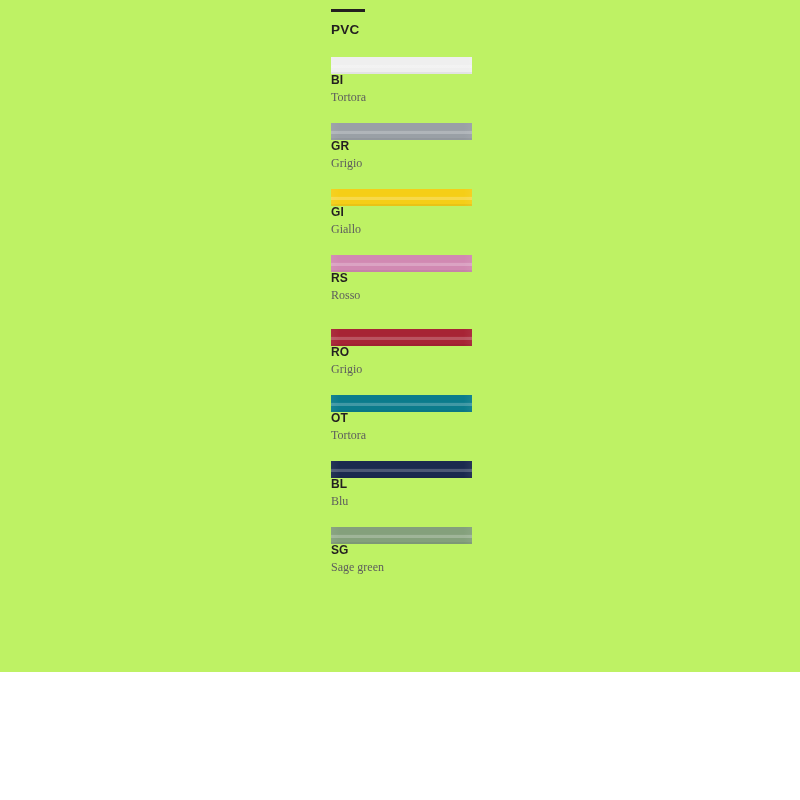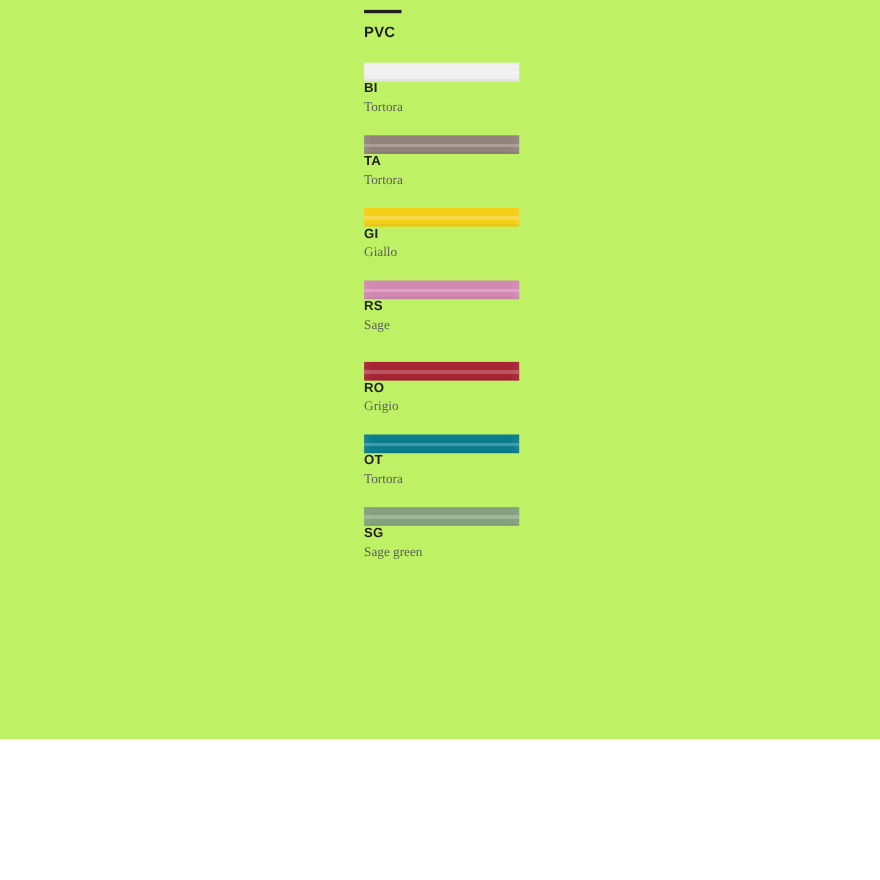--- a/index.html
+++ b/index.html
@@ -130,50 +130,56 @@
 
     <ul class="swatch-list" id="swatch-list">
         <li class="swatch-item">
           <div class="gap-default"></div>
           <div class="swatch-chip" style="background: rgb(239, 239, 239);"></div>
           <div class="swatch-code">BI</div>
           <div class="swatch-name">Tortora</div>
         </li>
         <li class="swatch-item">
           <div class="gap-default"></div>
-          <div class="swatch-chip" style="background: rgb(145, 131, 124);"></div>
-          <div class="swatch-code">TA</div>
-          <div class="swatch-name">Tortora</div>
+          <div class="swatch-chip" style="background: rgb(154, 160, 166);"></div>
+          <div class="swatch-code">GR</div>
+          <div class="swatch-name">Grigio</div>
         </li>
         <li class="swatch-item">
           <div class="gap-default"></div>
           <div class="swatch-chip" style="background: rgb(245, 206, 23);"></div>
           <div class="swatch-code">GI</div>
           <div class="swatch-name">Giallo</div>
         </li>
         <li class="swatch-item">
           <div class="gap-default"></div>
           <div class="swatch-chip" style="background: rgb(209, 137, 178);"></div>
           <div class="swatch-code">RS</div>
-          <div class="swatch-name">Sage</div>
+          <div class="swatch-name">Rosso</div>
         </li>
         <li class="swatch-item">
           <div class="gap-wide"></div>
           <div class="swatch-chip" style="background: rgb(167, 36, 53);"></div>
           <div class="swatch-code">RO</div>
           <div class="swatch-name">Grigio</div>
         </li>
         <li class="swatch-item">
           <div class="gap-default"></div>
           <div class="swatch-chip" style="background: rgb(11, 124, 140);"></div>
           <div class="swatch-code">OT</div>
           <div class="swatch-name">Tortora</div>
         </li>
         <li class="swatch-item">
           <div class="gap-default"></div>
+          <div class="swatch-chip" style="background: rgb(27, 42, 79);"></div>
+          <div class="swatch-code">BL</div>
+          <div class="swatch-name">Blu</div>
+        </li>
+        <li class="swatch-item">
+          <div class="gap-default"></div>
           <div class="swatch-chip" style="background: rgb(132, 160, 124);"></div>
           <div class="swatch-code">SG</div>
           <div class="swatch-name">Sage green</div>
         </li>
       </ul>
 
   </div>
 </div>
 
 </body></html>

